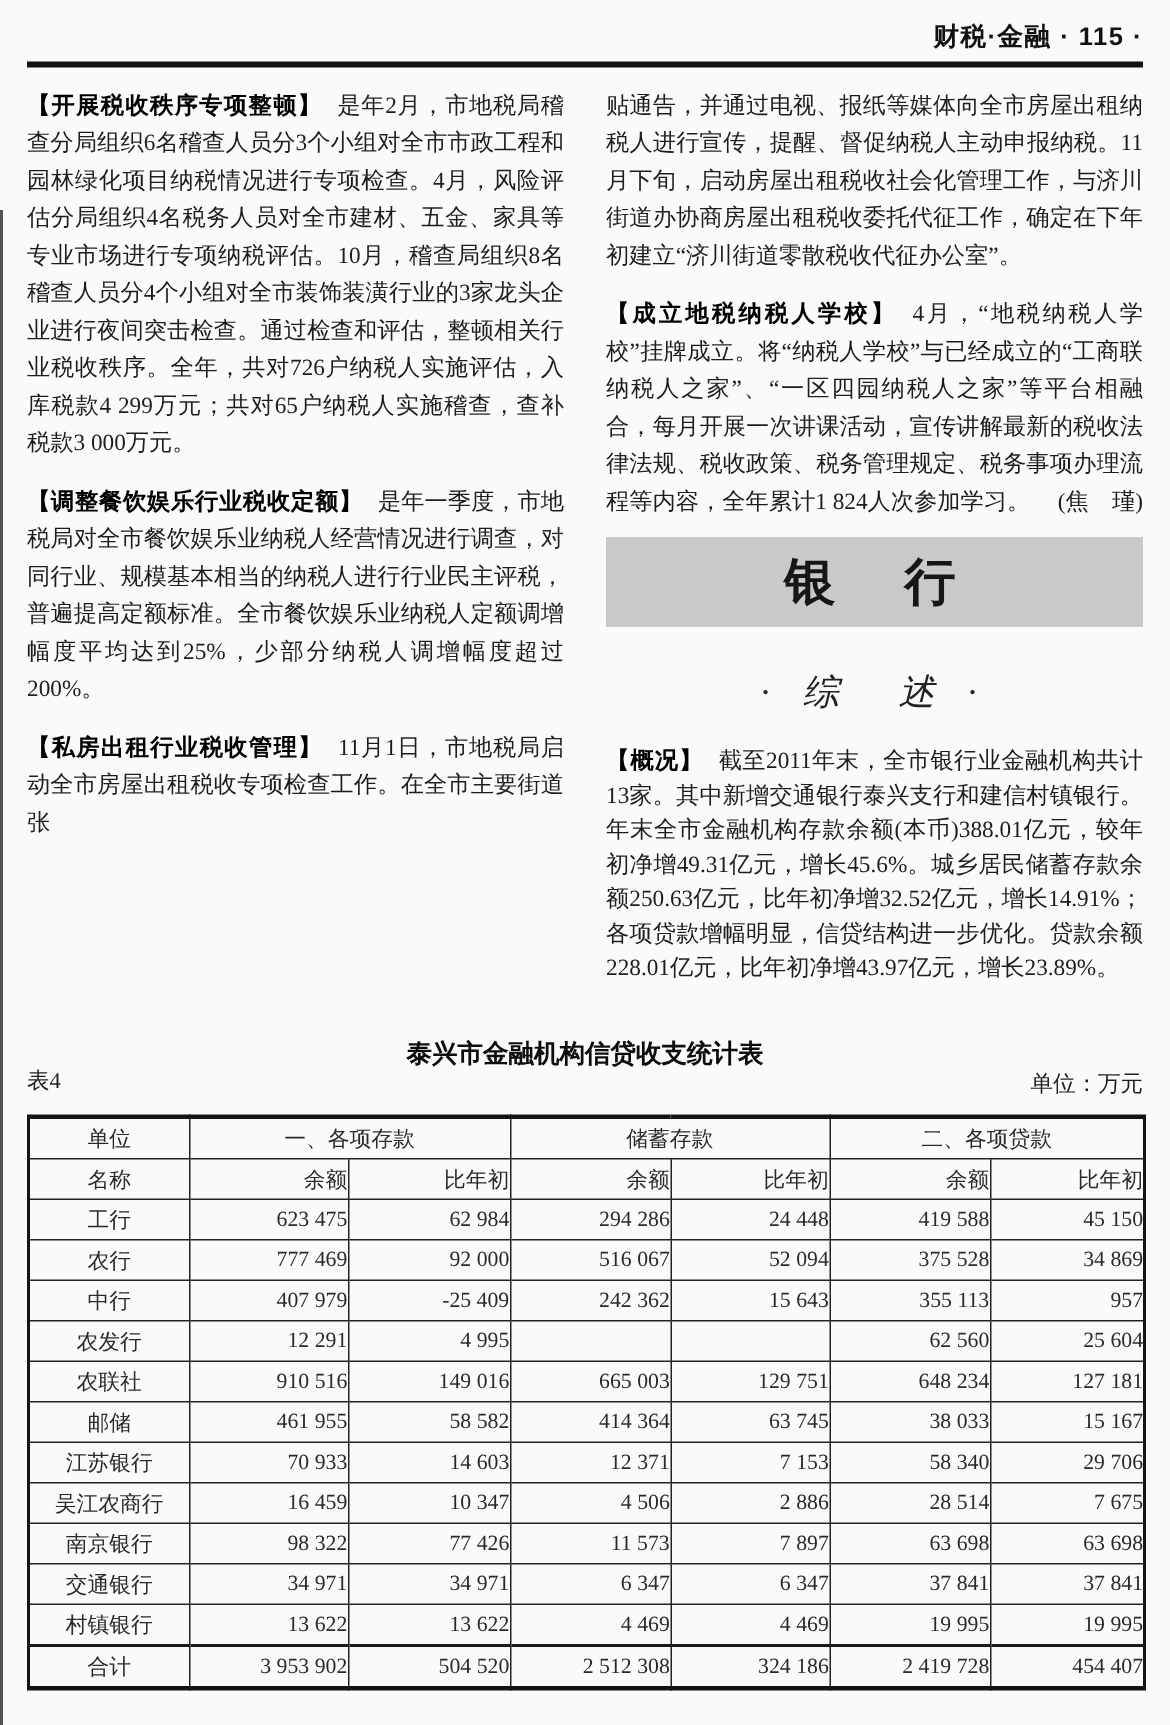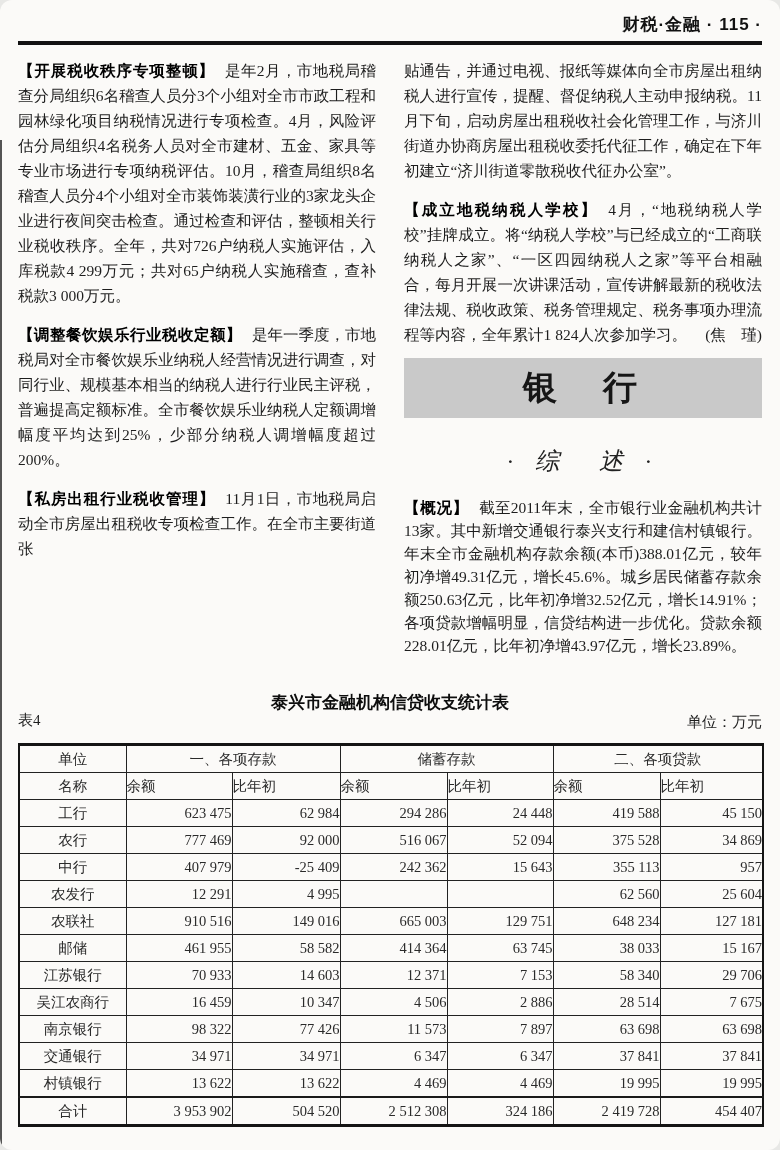--- a/index.html
+++ b/index.html
@@ -1,20 +1,19 @@
 <!DOCTYPE html>
 <html><head>
 <meta charset="utf-8">
 <style>
   html,body{margin:0;padding:0;background:#e8e8e6;}
   .page{
     position:relative;width:780px;height:1150px;margin:0 auto;
     background:#fbfaf8;color:#1d1d1d;overflow:hidden;
     font-family:"Liberation Serif","DejaVu Serif",serif;
-    border-radius:12px;
   }
   .scan-edge{position:absolute;left:0;top:140px;width:2px;height:1010px;background:#2b2b2b;opacity:.8;}
   .masthead{
     position:absolute;top:13px;right:18px;font-size:17px;font-weight:bold;
     font-family:"Liberation Sans","DejaVu Sans",sans-serif;letter-spacing:1px;color:#111;
   }
   .top-rule{position:absolute;left:18px;top:41px;width:744px;height:3.5px;background:#121212;}
   .col{position:absolute;top:58px;width:358px;font-size:15.5px;line-height:25px;text-align:justify;text-justify:inter-character;}
   .col-left{left:18px;}
   .col-right{left:404px;}
@@ -44,21 +43,21 @@
   table.stats{
     position:absolute;left:18px;top:743px;width:744px;
     border-collapse:collapse;table-layout:fixed;
     border:2.5px solid #141414;border-top-width:3px;border-bottom-width:3px;
   }
   table.stats td{
     border:1px solid #222;height:26px;padding:0;font-size:14.5px;color:#2a2a2a;
     overflow:hidden;white-space:nowrap;
   }
   .group-head td{height:27px;text-align:center;font-size:15px;color:#1d1d1d;}
-  .sub-head td{text-align:left;font-size:15px;border-bottom:2.4px solid #1a1a1a;color:#1d1d1d;}
+  .sub-head td{text-align:right;font-size:15px;border-bottom:2.4px solid #1a1a1a;color:#1d1d1d;}
   td.name-cell{text-align:center;border-right:2.4px solid #1a1a1a;font-size:15px;color:#1d1d1d;}
   td.num-cell{text-align:right;padding-right:22px;}
   td.g-end{border-right:2.4px solid #1a1a1a;}
   tr.total-row td{border-top:2.4px solid #1a1a1a;}
 </style>
 </head>
 <body>
 
 <div class="page">
   <div class="scan-edge"></div>

